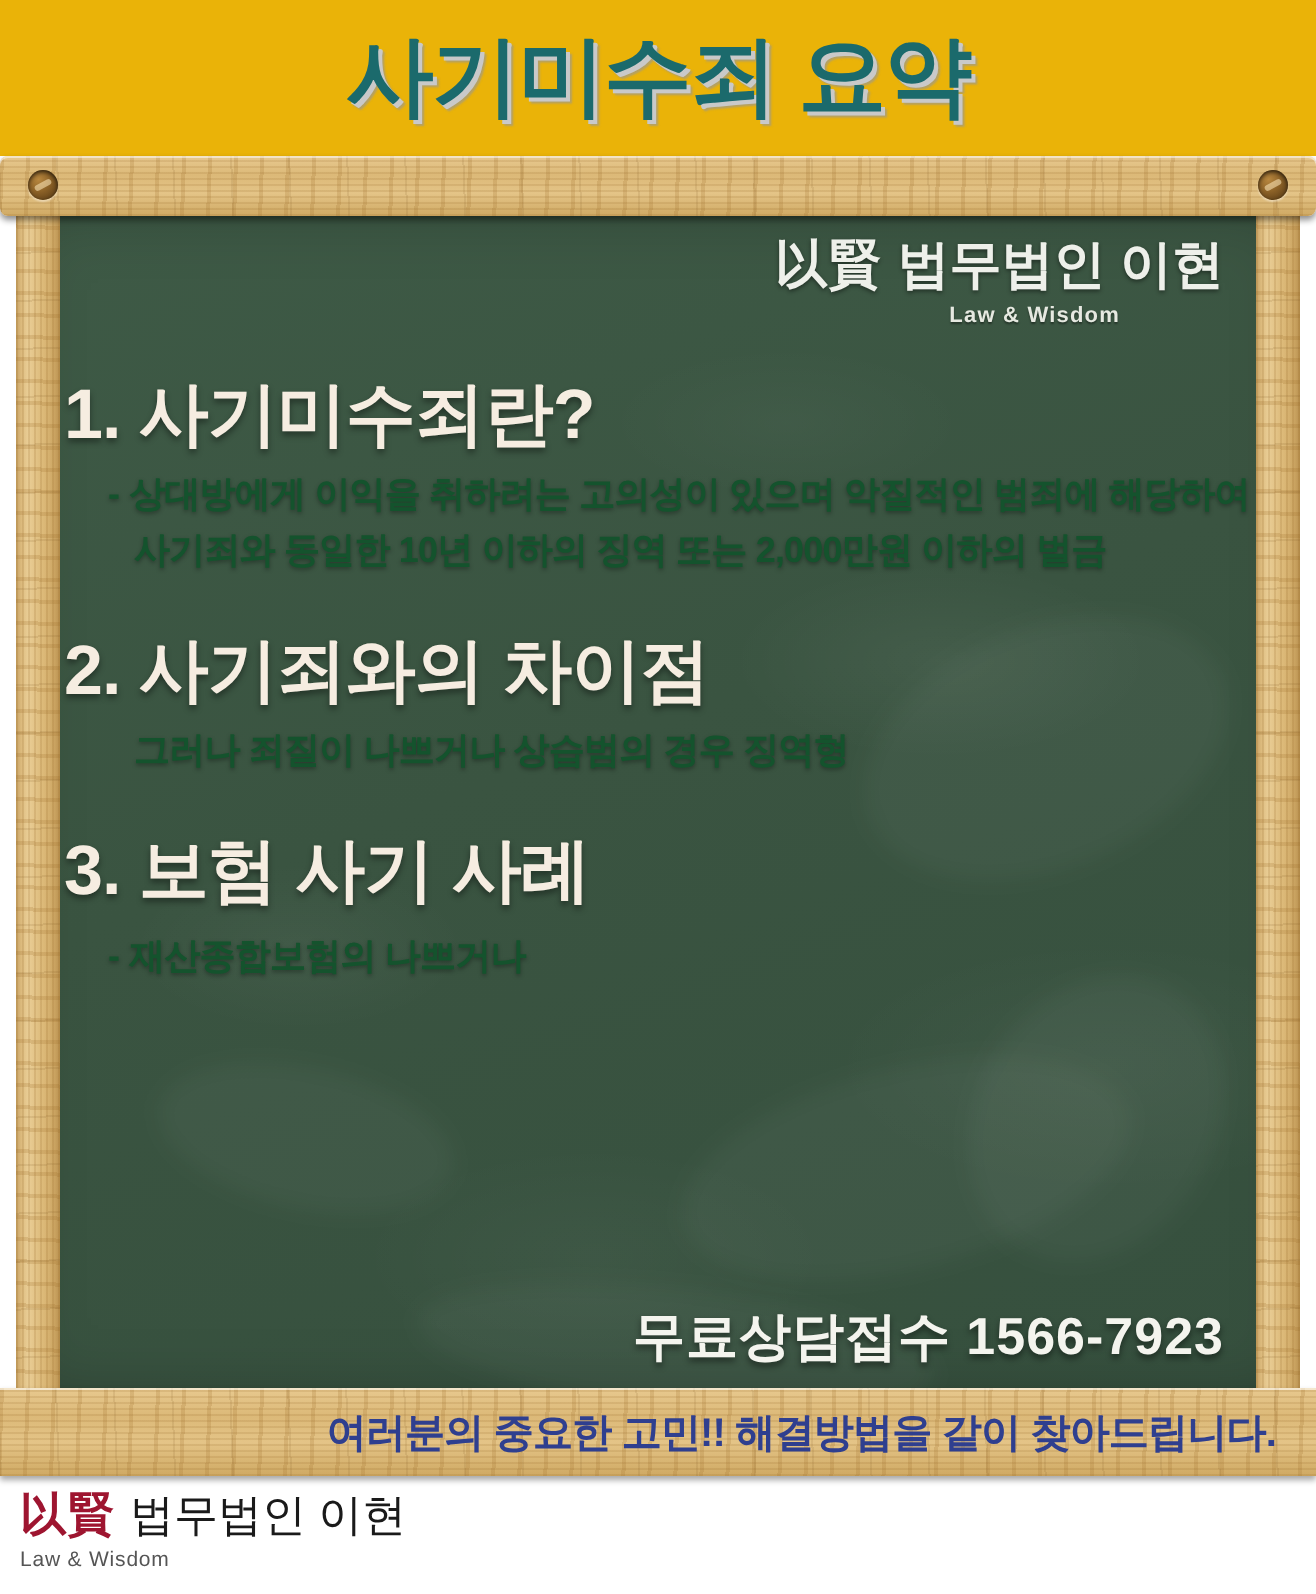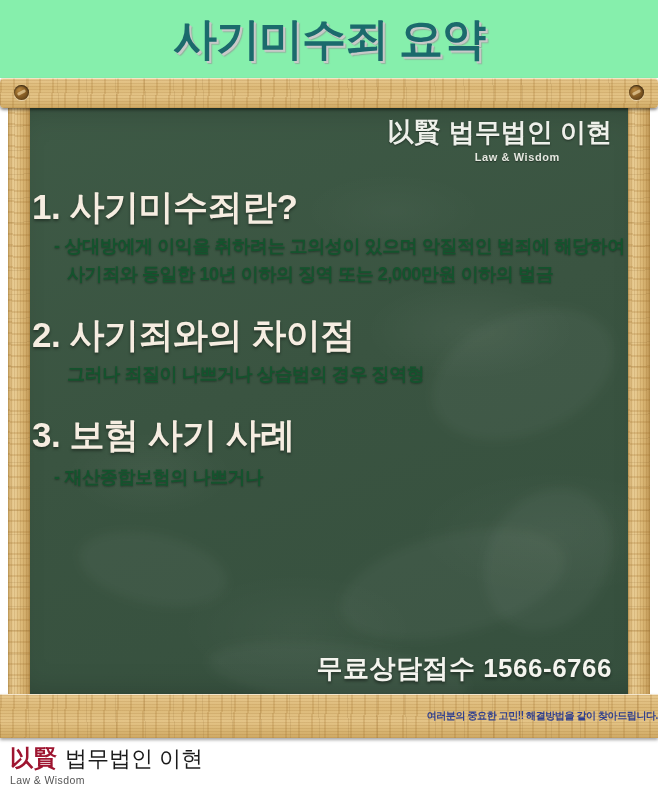--- a/index.html
+++ b/index.html
@@ -15,21 +15,21 @@
     overflow: hidden;
     position: relative;
   }
 
   
   .page-title-bar {
     height: 78px;
     display: flex;
     align-items: center;
     justify-content: center;
-    background: #86efac;
+    background: #eab308;
   }
   .page-title {
     font-size: 44px;
     font-weight: bold;
     color: #1b6a6c;
     letter-spacing: -1px;
     line-height: 1;
     text-shadow:
        2px 2px 0 #c9c9c9,
        3px 3px 1px rgba(150,150,150,0.65);
@@ -237,25 +237,25 @@
     font-size: 26px;
     font-weight: bold;
     color: #f4f4ee;
     letter-spacing: 0.5px;
     text-shadow: 0 2px 3px rgba(0,0,0,0.45);
     white-space: nowrap;
   }
 
   
   .tagline {
-    font-size: 10px;
+    font-size: 20px;
     font-weight: bold;
     color: #2f3f8f;
     letter-spacing: -0.4px;
-    padding-right: 0;
+    padding-right: 20px;
     white-space: nowrap;
   }
 
   
   .footer {
     position: relative;
     height: 59px;
     background: #ffffff;
     padding: 8px 0 0 10px;
     box-sizing: border-box;
@@ -334,21 +334,21 @@
     </div>
 
     <div class="section sec3">
       <div class="section-heading">3. 보험 사기 사례</div>
       <div class="section-body">
         <span class="body-line"><span class="dash">-</span><span>재산종합보험의 나쁘거나</span></span>
       </div>
     </div>
 
 
-    <div class="phone-line">무료상담접수 1566-6766</div>
+    <div class="phone-line">무료상담접수 1566-7923</div>
   </div>
 
   <div class="rail-bottom wood-h">
     <div class="tagline">여러분의 중요한 고민!! 해결방법을 같이 찾아드립니다.</div>
   </div>
 </div>
 
 <div class="footer">
   <div class="footer-main">
     <span class="footer-hanja">以賢</span><span class="footer-name">법무법인 이현</span>

